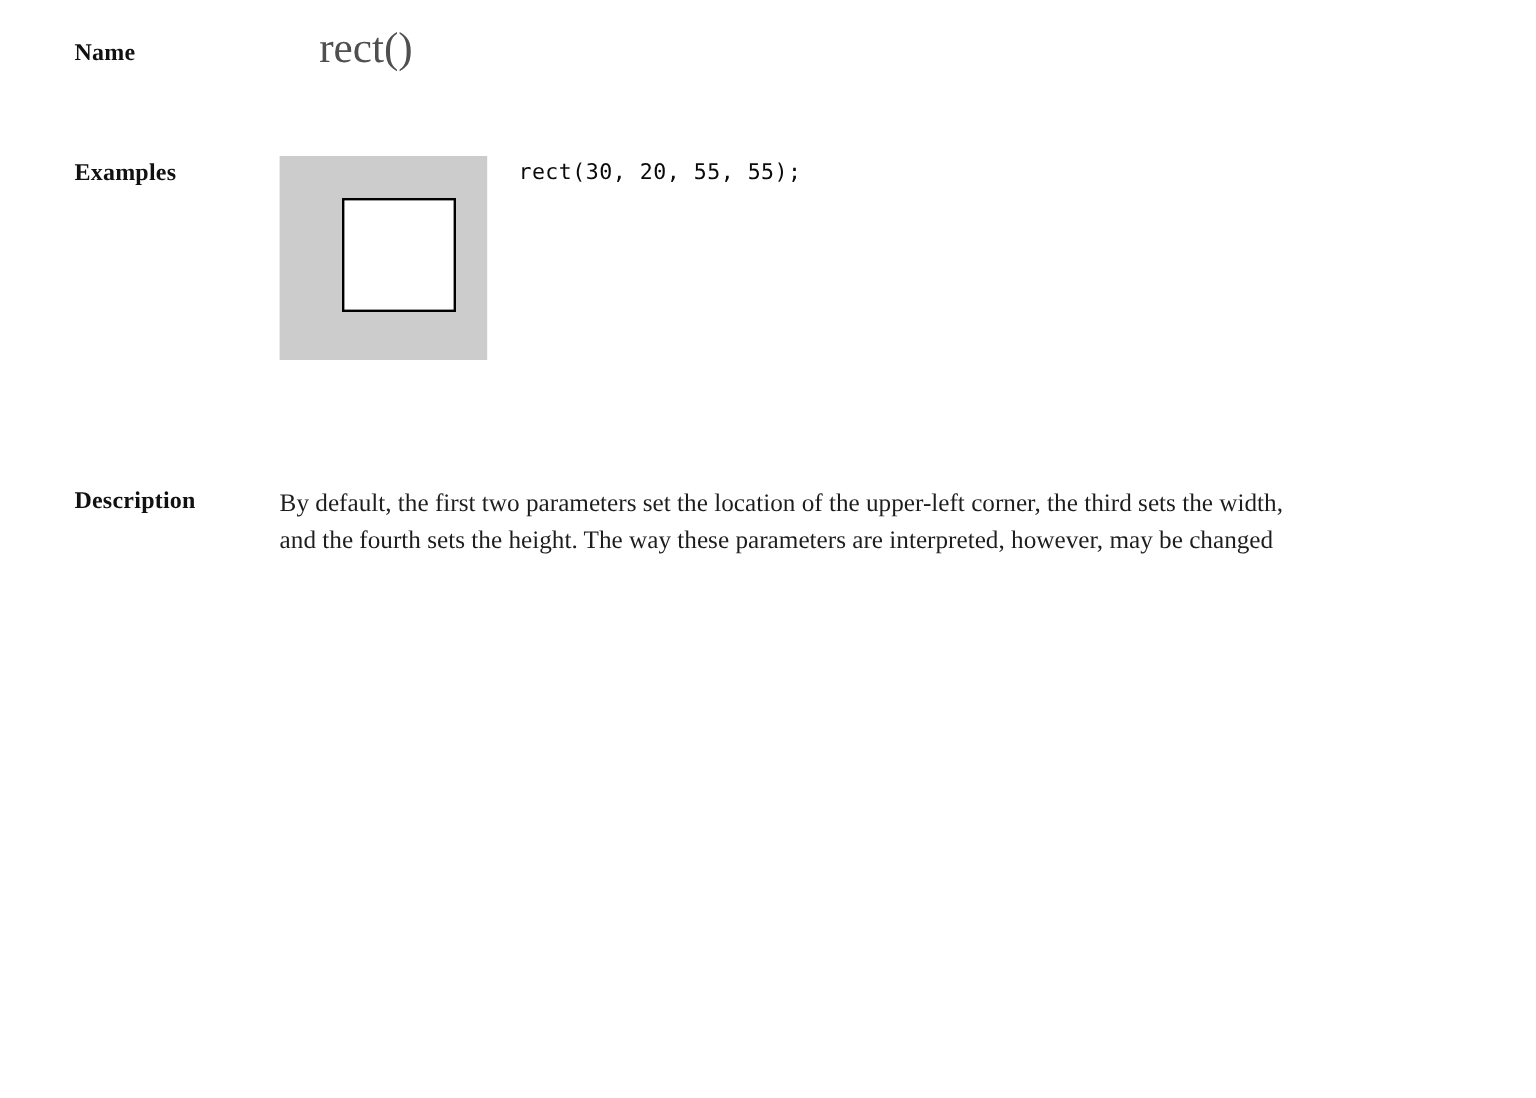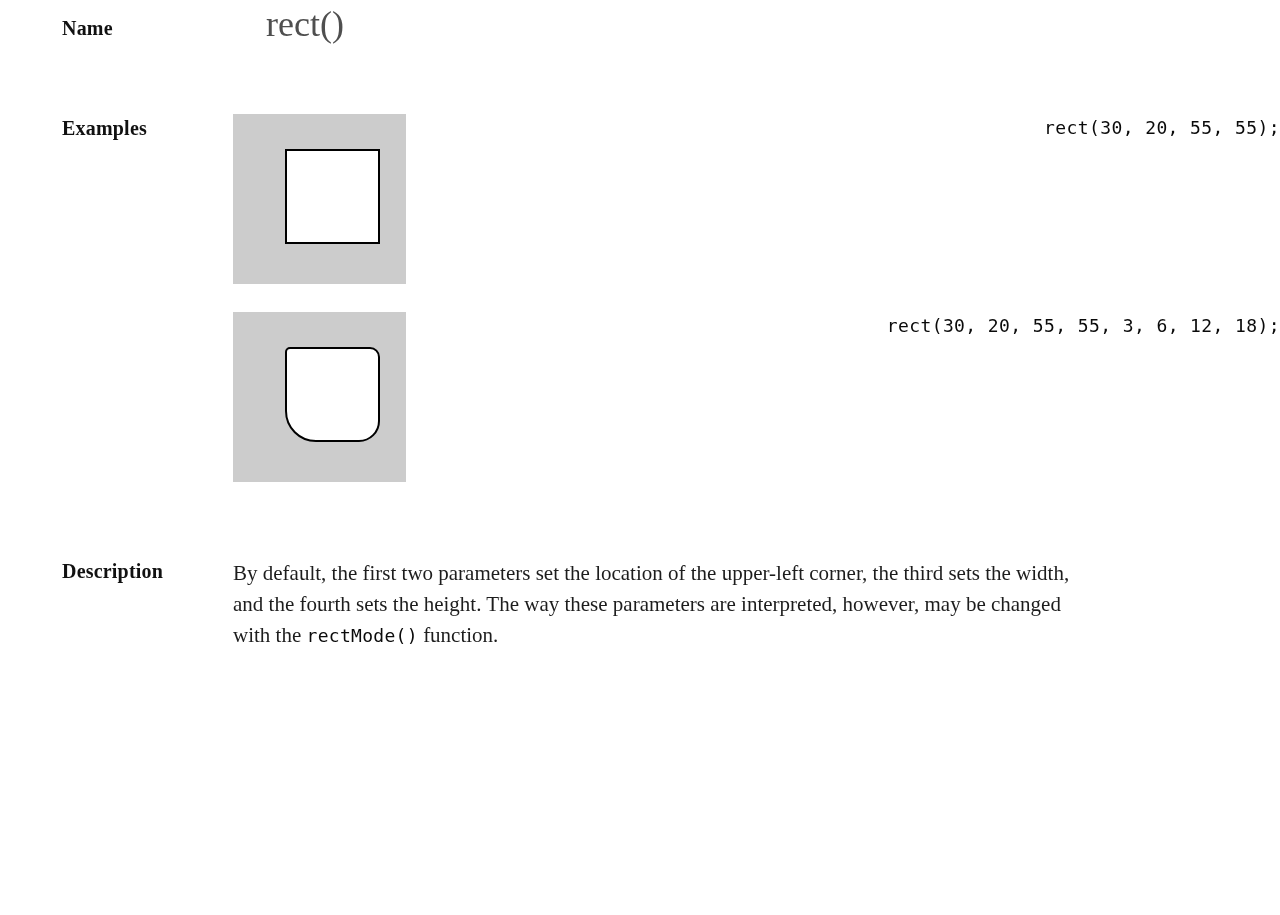--- a/index.html
+++ b/index.html
@@ -6,21 +6,21 @@
   html, body { background: #ffffff; }
   body {
     width: 1280px;
     height: 915px;
     font-family: "Liberation Serif", serif;
     color: #1d1d1d;
     overflow: hidden;
   }
   .page {
     padding-left: 62px;
-    padding-top: 4px;
+    padding-top: 20px;
   }
   .row {
     display: grid;
     grid-template-columns: 171px 1fr;
     align-items: start;
   }
   .side-label {
     font-family: "Liberation Serif", serif;
     font-weight: 700;
     font-size: 20px;
@@ -36,21 +36,20 @@
     line-height: 40px;
     color: #4f4f4f;
     margin-left: 33px;
   }
   
   .examples-row { margin-top: 70px; }
   .examples-row .side-label { padding-top: 3px; }
   .example {
     display: flex;
     align-items: flex-start;
-    justify-content: space-between;
   }
   .example + .example { margin-top: 0; }
   .example.ex-0 { margin-bottom: 28px; }
   .example.ex-1 { margin-bottom: 26px; }
   .sketch {
     position: relative;
     width: 173px;
     height: 170px;
     background: #cccccc;
     flex: 0 0 auto;
@@ -107,32 +106,25 @@
     <div>
 
       <div class="example ex-0">
         <div class="sketch" style="background: rgb(204, 204, 204);">
           <div class="sketch-rect" style="border-radius: 0px; background: rgb(255, 255, 255); border-color: rgb(0, 0, 0);"></div>
         </div>
         <div class="example-code">rect(30, 20, 55, 55);</div>
       </div>
 
 
-      <div class="example ex-2">
-        <div class="sketch" style="background: rgb(204, 204, 204);">
-          <div class="sketch-rect" style="border-radius: 5px 10px 21px 31px; background: rgb(255, 255, 255); border-color: rgb(0, 0, 0);"></div>
-        </div>
-        <div class="example-code">rect(30, 20, 55, 55, 3, 6, 12, 18);</div>
-      </div>
 
     </div>
   </div>
 
   <div class="row description-row">
     <div class="side-label">Description</div>
     <div class="description-text" style="color: rgb(29, 29, 29);">
       <span class="desc-line">By default, the first two parameters set the location of the upper-left corner, the third sets the width,</span>
       <span class="desc-line">and the fourth sets the height. The way these parameters are interpreted, however, may be changed</span>
-      <span class="desc-line"><span>with the </span><span class="inline-code">rectMode()</span><span> function.</span></span>
     </div>
   </div>
 
 </div>
 
 </body></html>

